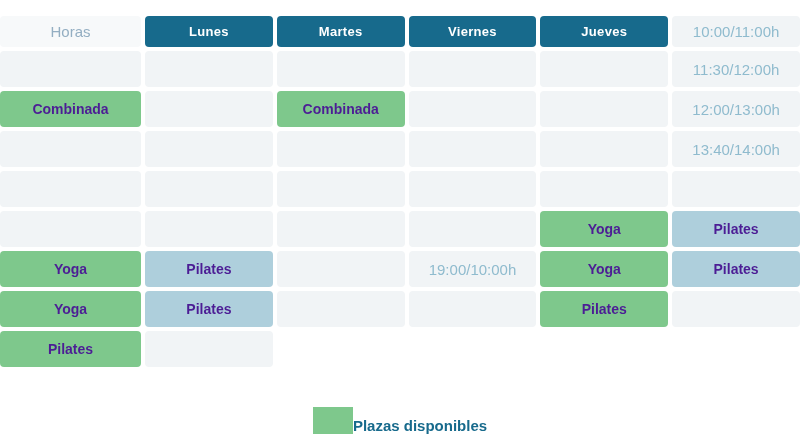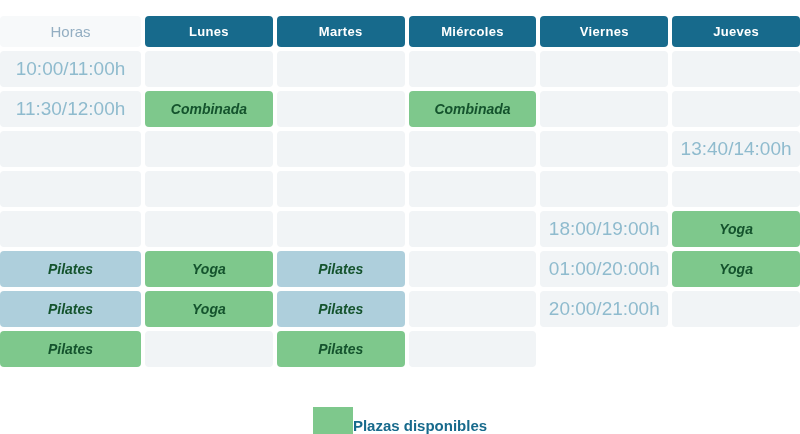--- a/index.html
+++ b/index.html
@@ -41,32 +41,31 @@
     letter-spacing: 0.3px;
   }
   .hcell.horas {
     background: var(--horas-bg);
     color: var(--horas-text);
     font-size: 15px;
   }
   .tcell {
     background: var(--cell-bg);
     color: var(--time-text);
-    font-size: 19px;
+    font-size: 15px;
   }
   .cell {
     background: var(--cell-bg);
   }
   .cell.available { background: var(--available); cursor: pointer; }
   .cell.full { background: var(--full); cursor: pointer; }
   .cell.available, .cell.full {
-    color: #14532d;
+    color: #4c1d95;
     font-weight: bold;
     font-size: 14px;
-    font-style: italic;
   }
   .legend {
     display: flex;
     justify-content: center;
     align-items: center;
     gap: 26px;
     margin-top: 40px;
   }
   .legend-item {
     display: flex;
@@ -86,64 +85,62 @@
   }
 </style>
 </head>
 <body>
 
 <div class="page">
   <div class="grid" id="grid">
       <div class="hcell horas">Horas</div>
       <div class="hcell day">Lunes</div>
       <div class="hcell day">Martes</div>
-      <div class="hcell day">Miércoles</div>
       <div class="hcell day">Viernes</div>
       <div class="hcell day">Jueves</div>
       <div class="tcell">10:00/11:00h</div>
       <div class="cell"></div>
       <div class="cell"></div>
       <div class="cell"></div>
       <div class="cell"></div>
       <div class="cell"></div>
       <div class="tcell">11:30/12:00h</div>
       <div class="cell available">Combinada</div>
       <div class="cell"></div>
       <div class="cell available">Combinada</div>
       <div class="cell"></div>
       <div class="cell"></div>
+      <div class="tcell">12:00/13:00h</div>
       <div class="cell"></div>
       <div class="cell"></div>
       <div class="cell"></div>
       <div class="cell"></div>
       <div class="cell"></div>
       <div class="tcell">13:40/14:00h</div>
       <div class="cell"></div>
       <div class="cell"></div>
       <div class="cell"></div>
       <div class="cell"></div>
       <div class="cell"></div>
       <div class="cell"></div>
       <div class="cell"></div>
       <div class="cell"></div>
       <div class="cell"></div>
       <div class="cell"></div>
-      <div class="tcell">18:00/19:00h</div>
       <div class="cell available">Yoga</div>
       <div class="cell full">Pilates</div>
       <div class="cell available">Yoga</div>
       <div class="cell full">Pilates</div>
       <div class="cell"></div>
-      <div class="tcell">01:00/20:00h</div>
+      <div class="tcell">19:00/10:00h</div>
       <div class="cell available">Yoga</div>
       <div class="cell full">Pilates</div>
       <div class="cell available">Yoga</div>
       <div class="cell full">Pilates</div>
       <div class="cell"></div>
-      <div class="tcell">20:00/21:00h</div>
       <div class="cell"></div>
       <div class="cell available">Pilates</div>
       <div class="cell"></div>
       <div class="cell available">Pilates</div>
       <div class="cell"></div>
     </div>
 
   <div class="legend">
     <div class="legend-item">
       <span class="swatch available"></span>

